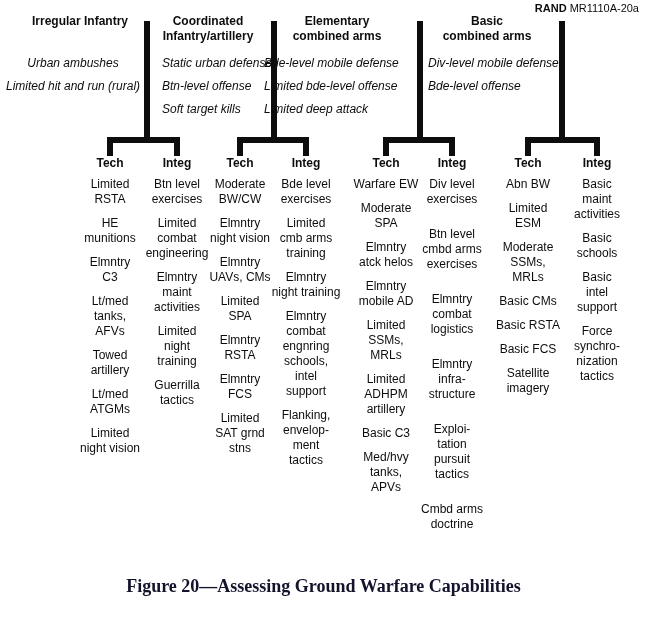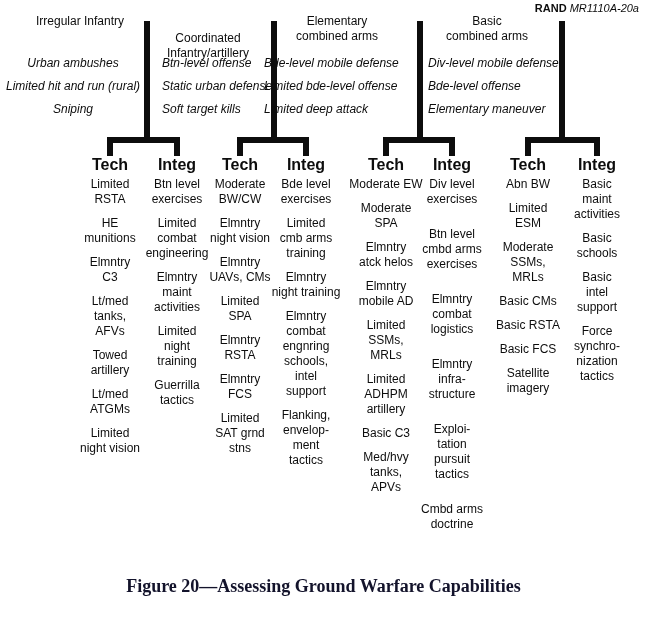--- a/index.html
+++ b/index.html
@@ -1,47 +1,46 @@
 <!DOCTYPE html>
 <html><head>
 <meta charset="utf-8">
 <style>
   html,body{margin:0;padding:0;background:#fff;}
   #page{position:relative;width:647px;height:629px;background:#ffffff;overflow:hidden;
         font-family:"Liberation Sans","DejaVu Sans",sans-serif;color:#0d0d0d;}
   .brand{position:absolute;top:2px;right:8px;font-size:11px;white-space:nowrap;}
   .brand .rand{font-weight:bold;}
-  .brand .rpt{font-style:italic;margin-top:40px;}
+  .brand .rpt{margin-top:40px;}
   .hdr{position:absolute;top:14px;transform:translateX(-50%);
-       font-weight:normal;font-size:12px;line-height:15px;text-align:center;white-space:pre-line;}
+       font-weight:bold;font-size:12px;line-height:15px;text-align:center;white-space:pre-line;}
   .descs{position:absolute;top:52px;font-style:italic;font-size:12px;line-height:23px;white-space:nowrap;}
   .ln{position:absolute;background:#0d0d0d;}
   .sublabel{position:absolute;top:156px;transform:translateX(-50%);
-            font-weight:bold;font-size:16px;white-space:nowrap;}
+            font-weight:bold;font-size:12px;white-space:nowrap;}
   .list{position:absolute;top:177px;transform:translateX(-50%);
         display:flex;flex-direction:column;gap:9px;align-items:center;}
   .item{font-size:12px;line-height:15px;text-align:center;white-space:pre-line;}
   .caption{position:absolute;top:576px;left:50%;transform:translateX(-50%);
            font-family:"Liberation Serif","DejaVu Serif",serif;
            font-weight:bold;font-size:18px;white-space:nowrap;color:#13132b;}
 </style>
 </head>
 <body>
 
 <div id="page">
   <div class="brand">
     <span class="rand">RAND</span>
     <span class="rpt">MR1110A-20a</span>
   </div>
   <div id="diagram">
       <div class="hdr" style="left: 80px;">Irregular Infantry</div>
       <div class="descs" style="left: 6px; text-align: center;">
         <div>Urban ambushes</div>
         <div>Limited hit and run (rural)</div>
-        <div>Sniping</div>
       </div>
       <div class="ln" style="left: 144px; top: 21px; width: 6px; height: 122px;"></div>
       <div class="ln" style="left: 107px; top: 137px; width: 73px; height: 6px;"></div>
       <div class="ln" style="left: 107px; top: 137px; width: 6px; height: 19px;"></div>
       <div class="ln" style="left: 174px; top: 137px; width: 6px; height: 19px;"></div>
       <div class="sublabel" style="left: 110px;">Tech</div>
       <div class="list" style="left: 110px;">
         <div class="item">Limited
 RSTA</div>
         <div class="item">HE
@@ -67,25 +66,25 @@
 engineering</div>
         <div class="item">Elmntry
 maint
 activities</div>
         <div class="item">Limited
 night
 training</div>
         <div class="item">Guerrilla
 tactics</div>
       </div>
-      <div class="hdr" style="left: 208px; margin-top: 17px;">Coordinated
+      <div class="hdr" style="left: 208px;">Coordinated
 Infantry/artillery</div>
       <div class="descs" style="left: 162px;">
+        <div>Static urban defense</div>
         <div>Btn-level offense</div>
-        <div>Static urban defense</div>
         <div>Soft target kills</div>
       </div>
       <div class="ln" style="left: 271px; top: 21px; width: 6px; height: 122px;"></div>
       <div class="ln" style="left: 237px; top: 137px; width: 72px; height: 6px;"></div>
       <div class="ln" style="left: 237px; top: 137px; width: 6px; height: 19px;"></div>
       <div class="ln" style="left: 303px; top: 137px; width: 6px; height: 19px;"></div>
       <div class="sublabel" style="left: 240px;">Tech</div>
       <div class="list" style="left: 240px;">
         <div class="item">Moderate
 BW/CW</div>
@@ -129,21 +128,21 @@
         <div>Bde-level mobile defense</div>
         <div>Limited bde-level offense</div>
         <div>Limited deep attack</div>
       </div>
       <div class="ln" style="left: 417px; top: 21px; width: 6px; height: 122px;"></div>
       <div class="ln" style="left: 383px; top: 137px; width: 72px; height: 6px;"></div>
       <div class="ln" style="left: 383px; top: 137px; width: 6px; height: 19px;"></div>
       <div class="ln" style="left: 449px; top: 137px; width: 6px; height: 19px;"></div>
       <div class="sublabel" style="left: 386px;">Tech</div>
       <div class="list" style="left: 386px;">
-        <div class="item">Moderate EW</div>
+        <div class="item">Warfare EW</div>
         <div class="item">Moderate
 SPA</div>
         <div class="item">Elmntry
 atck helos</div>
         <div class="item">Elmntry
 mobile AD</div>
         <div class="item">Limited
 SSMs,
 MRLs</div>
         <div class="item">Limited
@@ -172,21 +171,20 @@
 pursuit
 tactics</div>
         <div class="item">Cmbd arms
 doctrine</div>
       </div>
       <div class="hdr" style="left: 487px;">Basic
 combined arms</div>
       <div class="descs" style="left: 428px;">
         <div>Div-level mobile defense</div>
         <div>Bde-level offense</div>
-        <div>Elementary maneuver</div>
       </div>
       <div class="ln" style="left: 559px; top: 21px; width: 6px; height: 122px;"></div>
       <div class="ln" style="left: 525px; top: 137px; width: 75px; height: 6px;"></div>
       <div class="ln" style="left: 525px; top: 137px; width: 6px; height: 19px;"></div>
       <div class="ln" style="left: 594px; top: 137px; width: 6px; height: 19px;"></div>
       <div class="sublabel" style="left: 528px;">Tech</div>
       <div class="list" style="left: 528px;">
         <div class="item">Abn BW</div>
         <div class="item">Limited
 ESM</div>

